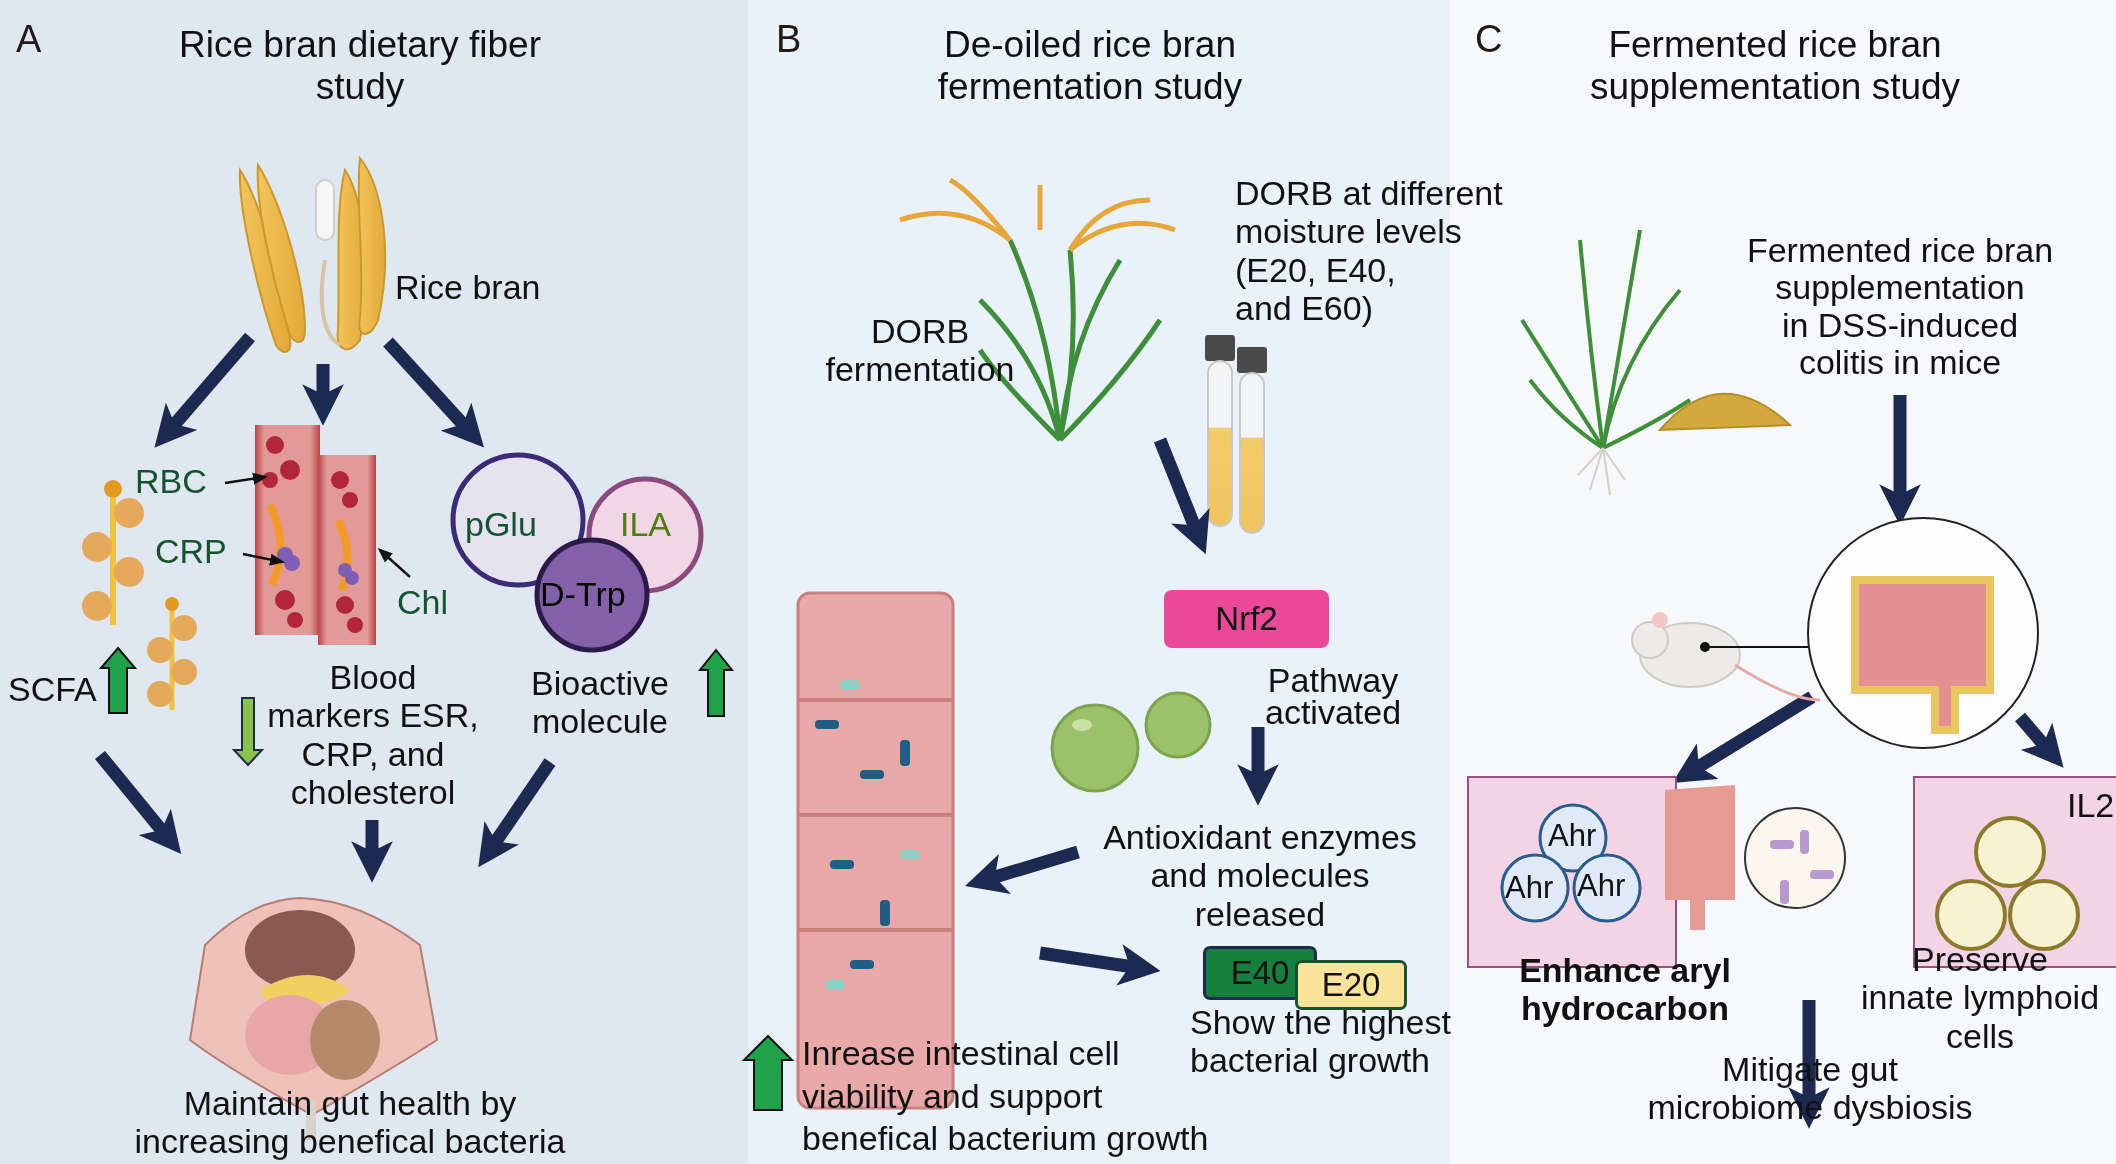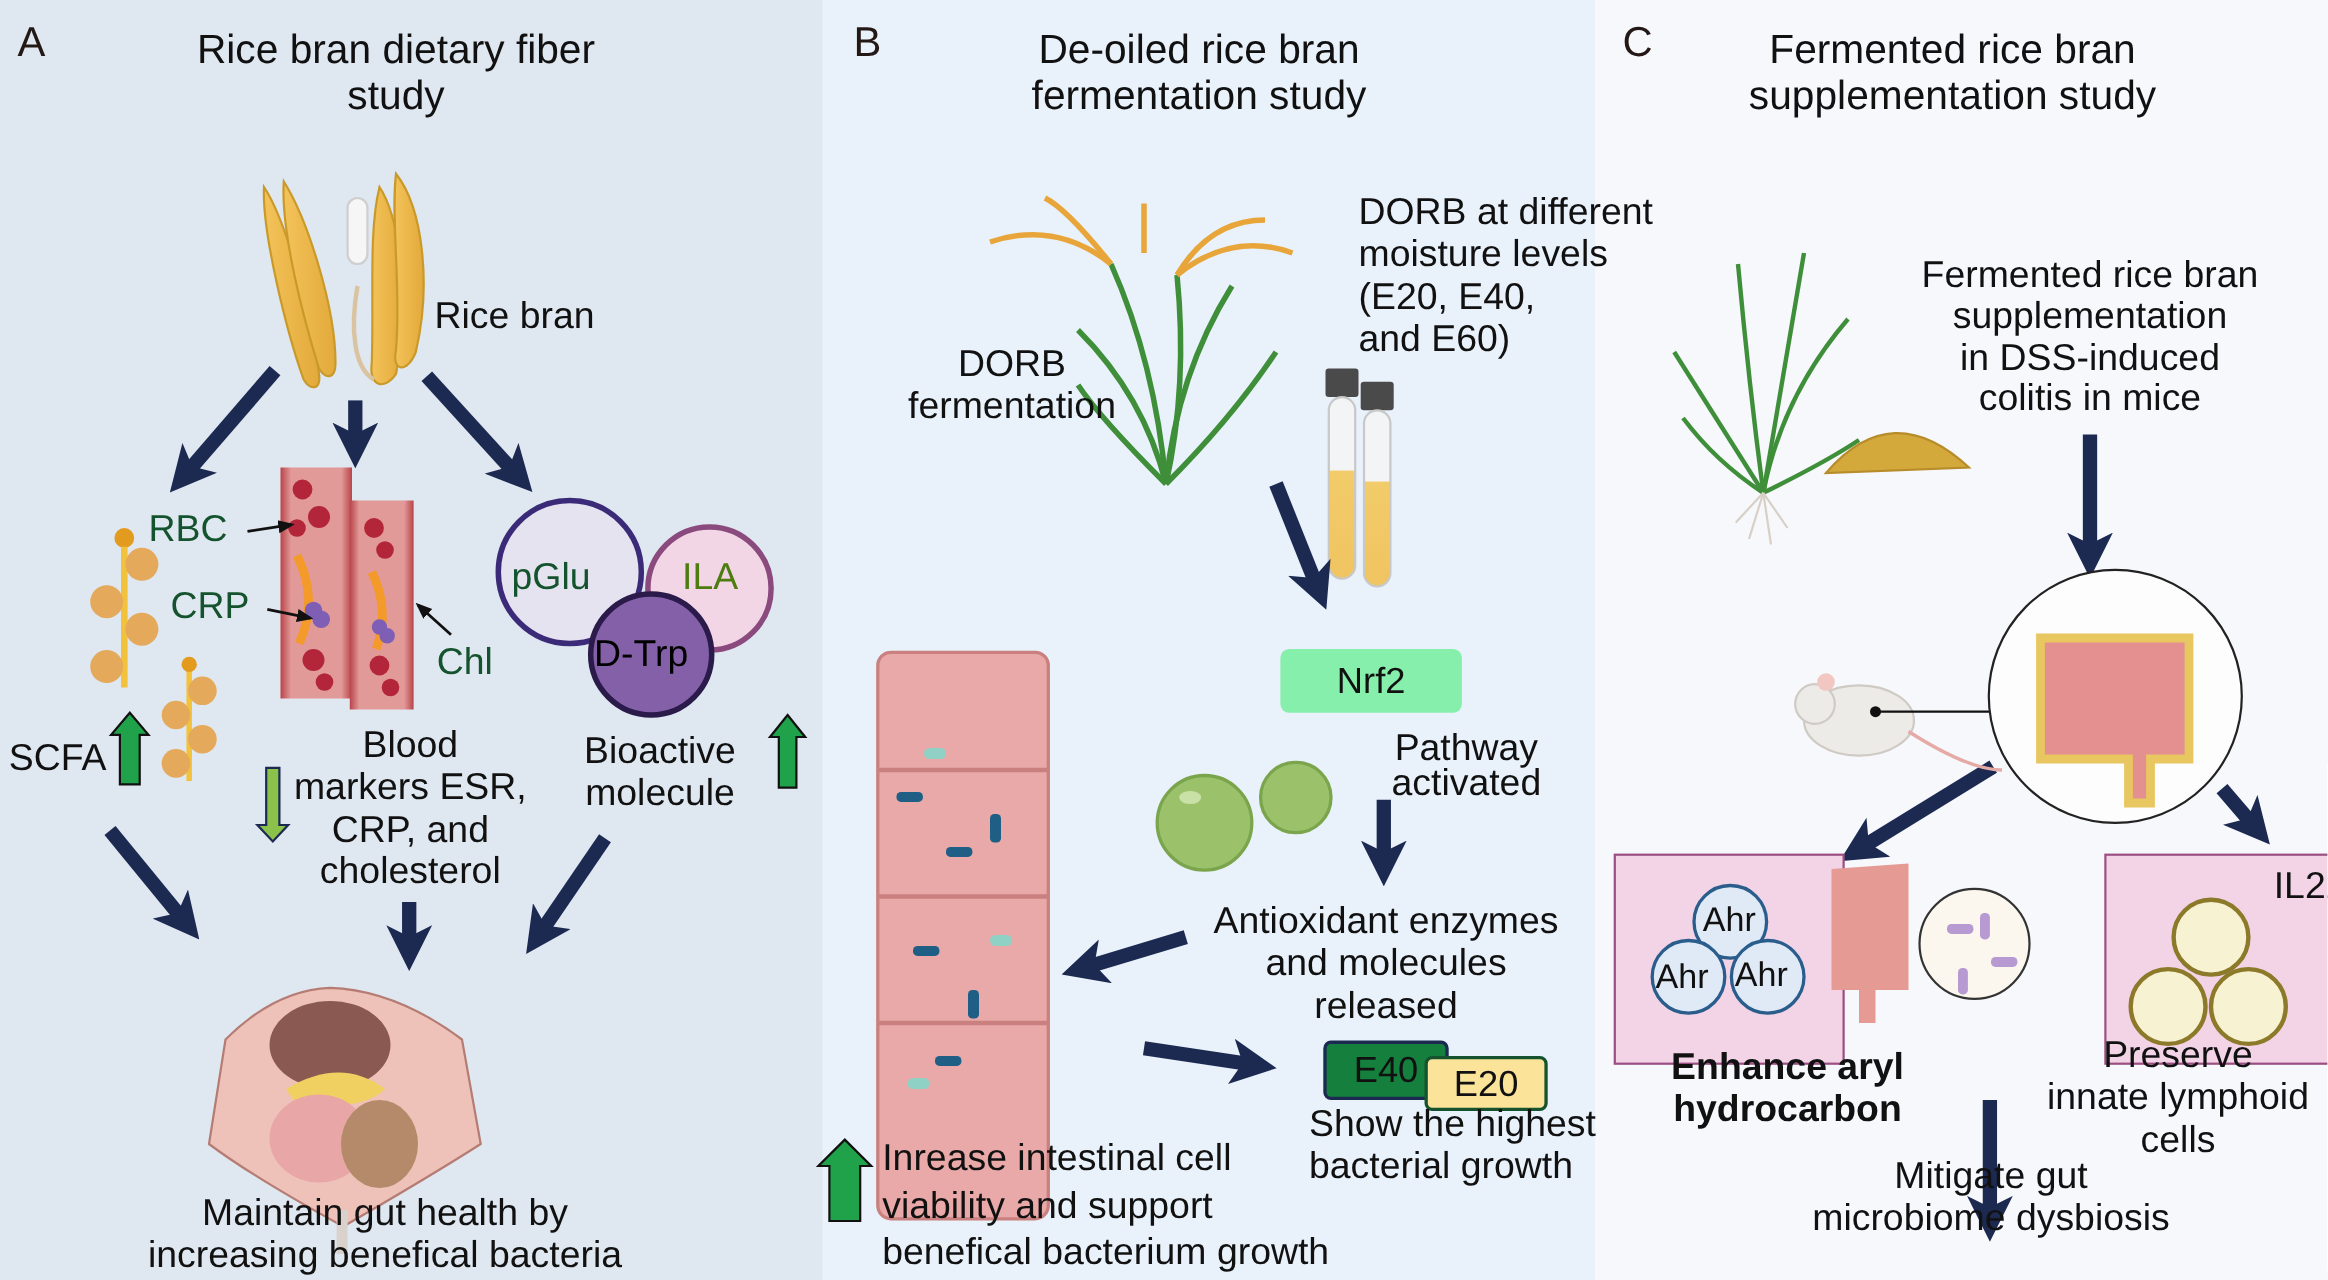--- a/index.html
+++ b/index.html
@@ -262,21 +262,21 @@
 
 <div class="letter" style="left:776px;top:18px;">B</div>
 <div class="t title" style="left:880px;top:24px;width:420px;">De-oiled rice bran
 fermentation study</div>
 <div class="t lbl" style="left:815px;top:312px;width:210px;">DORB
 fermentation</div>
 <div class="t lbl" style="left:1235px;top:174px;text-align:left;">DORB at different
 moisture levels
 (E20, E40,
 and E60)</div>
-<div class="box" style="left:1164px;top:590px;width:165px;height:58px;background:#86efac;border-radius:8px;">
+<div class="box" style="left:1164px;top:590px;width:165px;height:58px;background:#ec4899;border-radius:8px;">
     <span>Nrf2</span>
   </div>
 <div class="t lbl" style="left:1265px;top:664px;line-height:0.95;">Pathway
 activated</div>
 <div class="t lbl" style="left:1090px;top:818px;width:340px;">Antioxidant enzymes
 and molecules
 released</div>
 <div class="box" style="left:1203px;top:946px;width:108px;height:48px;background:#15803d;border:3px solid #1c2a52;border-radius:7px;">
     <span>E40</span>
   </div>

